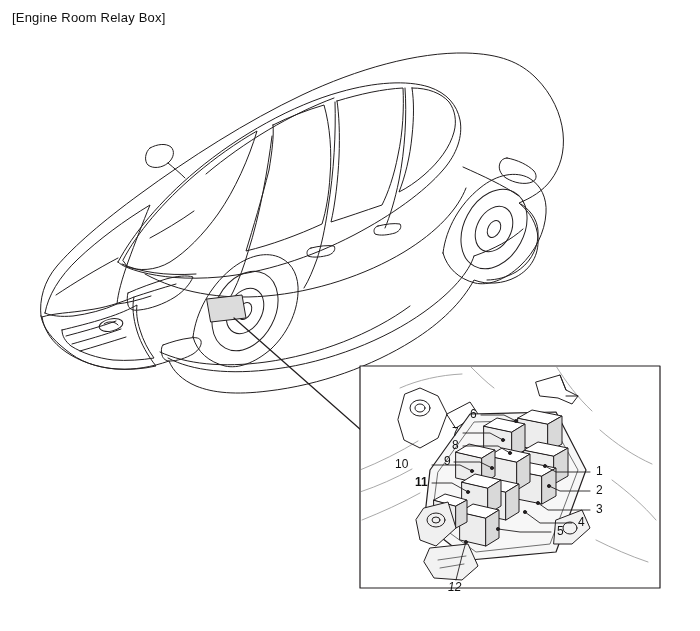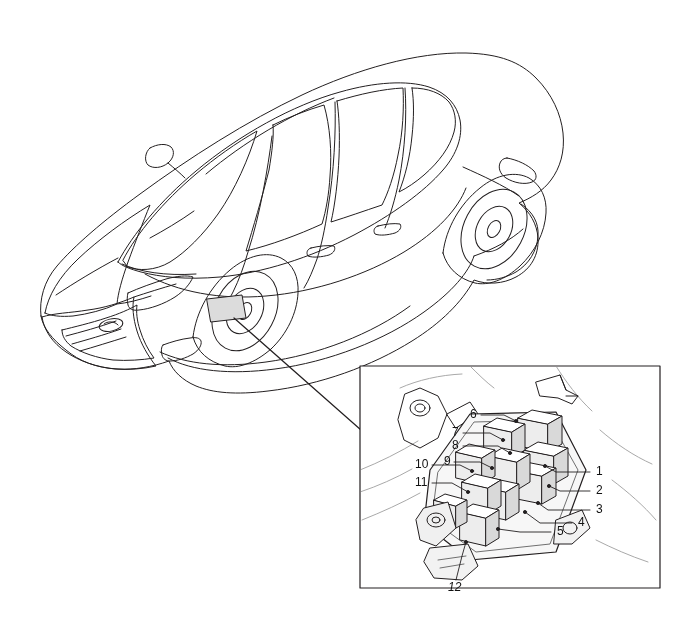--- a/index.html
+++ b/index.html
@@ -41,20 +41,21 @@
     font-size: 12px;
     color: #111;
     line-height: 1;
   }
 </style>
 </head>
 <body>
 
 <div id="page">
 
+  <div id="caption">[Engine Room Relay Box]</div>
 
   <svg id="figure" viewBox="0 0 700 631" xmlns="http://www.w3.org/2000/svg">
 
     <g fill="none" stroke="#231f20" stroke-width="1" stroke-linejoin="round" stroke-linecap="round">
 
       <g>
 
         <path d="M41,316 C39,300 44,281 57,266 C74,246 103,221 140,194
                  C189,158 247,121 302,95 C357,69 417,52 466,53
                  C500,54 520,62 536,78 C552,94 561,114 563,133
@@ -322,17 +323,17 @@
 
   <div class="callout-label" style="left:596px; top:465px;">1</div>
   <div class="callout-label" style="left:596px; top:484px;">2</div>
   <div class="callout-label" style="left:596px; top:503px;">3</div>
   <div class="callout-label" style="left:578px; top:516px;">4</div>
   <div class="callout-label" style="left:557px; top:525px;">5</div>
   <div class="callout-label" style="left:470px; top:408px;">6</div>
   <div class="callout-label" style="left:452px; top:426px;">7</div>
   <div class="callout-label" style="left:452px; top:439px;">8</div>
   <div class="callout-label" style="left:444px; top:455px;">9</div>
-  <div class="callout-label" style="left:415px; top:458px;">10</div>
-  <div class="callout-label" style="left:415px; top:476px;">11</div>
+  <div class="callout-label" style="left:395px; top:458px;">10</div>
+  <div class="callout-label" style="left:415px; top:476px;font-weight:bold;">11</div>
   <div class="callout-label" style="left:448px; top:581px;font-style:italic;">12</div>
 
 </div>
 
 </body></html>

